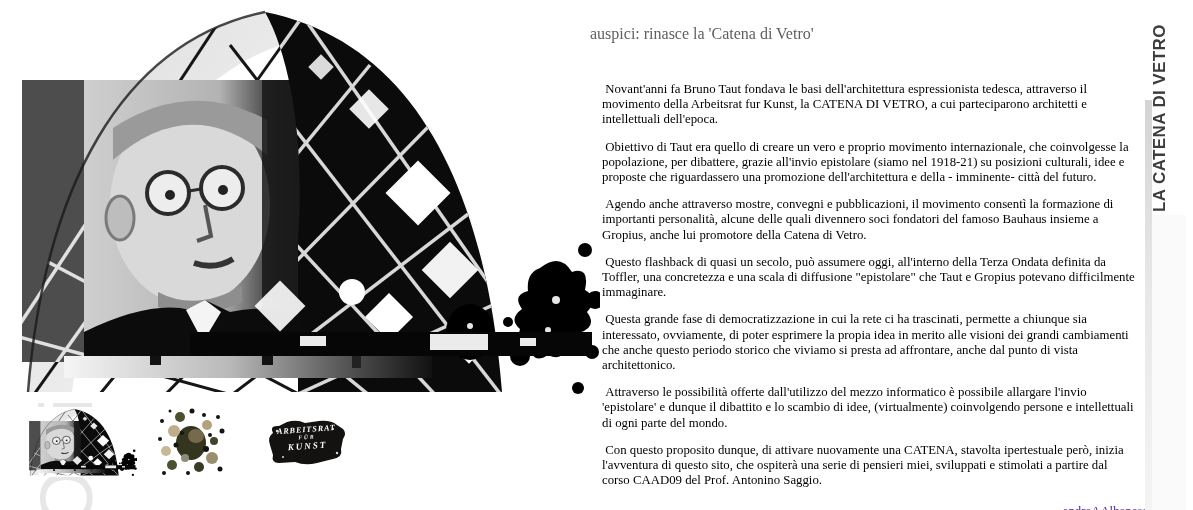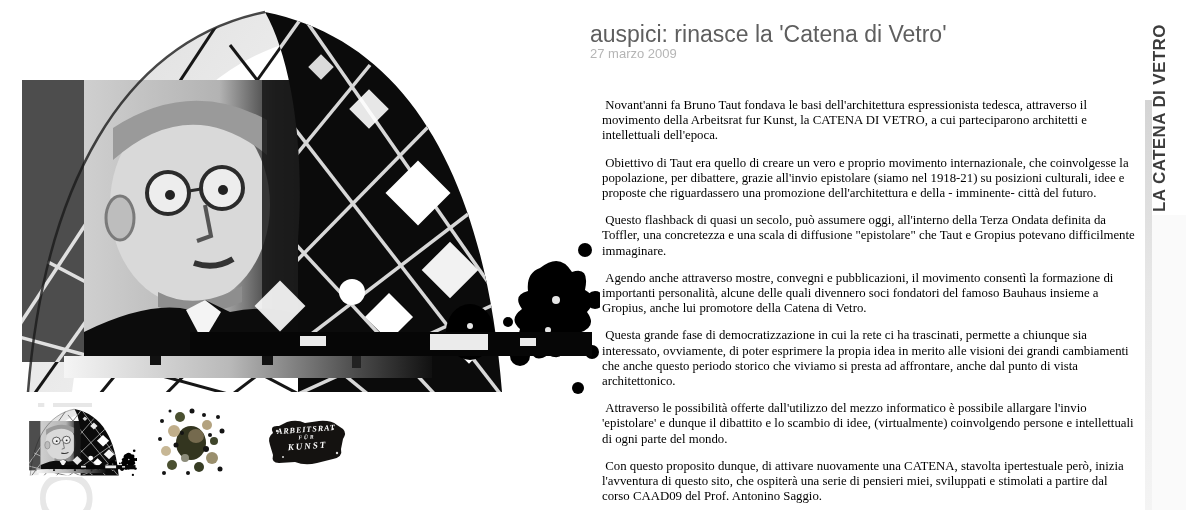--- a/index.html
+++ b/index.html
@@ -22,22 +22,22 @@
   .thumb3 .arb-text{position:absolute;left:0;top:6px;width:100%;text-align:center;
         transform:rotate(-4deg);color:#fff;font-family:"Liberation Serif",serif;
         font-style:italic;font-weight:bold;line-height:1.15;}
   .arb-text span{display:block;}
   .arb-text span:nth-child(1){font-size:8px;letter-spacing:1px;}
   .arb-text span:nth-child(2){font-size:5.5px;letter-spacing:2px;}
   .arb-text span:nth-child(3){font-size:9px;letter-spacing:2px;}
 
   
   .article{position:absolute;left:590px;top:22px;width:558px;}
-  .article h1{margin:0;font-size:23px;font-weight:normal;color:#5f5f5f;
-              font-family:Liberation Sans, sans-serif;line-height:24px;}
+  .article h1{margin:0;font-size:16px;font-weight:normal;color:#5f5f5f;
+              font-family:Liberation Serif, serif;line-height:24px;}
   .post-date{margin:0;font-size:13px;color:#b5b5b5;line-height:16px;}
   .article-body{margin-top:36px;font-family:"Liberation Serif",serif;font-size:12.8px;
                 line-height:15.2px;color:#000;}
   .article-body p{margin:12px;white-space:pre-wrap;}
   .signature{margin-top:16px;padding-left:32px;font-family:"Liberation Serif",serif;
              font-size:12.8px;color:#4c1d95;text-align:right;}
 
   
   .right-strip{position:absolute;left:1145px;top:100px;width:7px;height:410px;
                background:linear-gradient(to bottom,#d4d4d4 0,#e7e7e7 45%,#f4f4f4 100%);}
@@ -230,26 +230,25 @@
     </svg>
     <div class="arb-text">
         <span>ARBEITSRAT</span>
         <span>FÜR</span>
         <span>KUNST</span>
       </div>
   </div>
 
   <div class="article">
     <h1>auspici: rinasce la 'Catena di Vetro'</h1>
-    <div class="post-date">27 marzo 2009</div>
     <div class="article-body">
         <p> Novant'anni fa Bruno Taut fondava le basi dell'architettura espressionista tedesca, attraverso il movimento della Arbeitsrat fur Kunst, la CATENA DI VETRO, a cui parteciparono architetti e intellettuali dell'epoca.</p>
         <p> Obiettivo di Taut era quello di creare un vero e proprio movimento internazionale, che coinvolgesse la popolazione, per dibattere, grazie all'invio epistolare (siamo nel 1918-21) su posizioni culturali, idee e proposte che riguardassero una promozione dell'architettura e della - imminente- città del futuro.</p>
+        <p> Agendo anche attraverso mostre, convegni e pubblicazioni, il movimento consentì la formazione di importanti personalità, alcune delle quali divennero soci fondatori del famoso Bauhaus insieme a Gropius, anche lui promotore della Catena di Vetro.</p>
         <p> Questo flashback di quasi un secolo, può assumere oggi, all'interno della Terza Ondata definita da Toffler, una concretezza e una scala di diffusione "epistolare" che Taut e Gropius potevano difficilmente immaginare.</p>
-        <p> Agendo anche attraverso mostre, convegni e pubblicazioni, il movimento consentì la formazione di importanti personalità, alcune delle quali divennero soci fondatori del famoso Bauhaus insieme a Gropius, anche lui promotore della Catena di Vetro.</p>
         <p> Questa grande fase di democratizzazione in cui la rete ci ha trascinati, permette a chiunque sia interessato, ovviamente, di poter esprimere la propia idea in merito alle visioni dei grandi cambiamenti che anche questo periodo storico che viviamo si presta ad affrontare, anche dal punto di vista architettonico.</p>
         <p> Attraverso le possibilità offerte dall'utilizzo del mezzo informatico è possibile allargare l'invio 'epistolare' e dunque il dibattito e lo scambio di idee, (virtualmente) coinvolgendo persone e intellettuali di ogni parte del mondo.</p>
         <p> Con questo proposito dunque, di attivare nuovamente una CATENA, stavolta ipertestuale però, inizia l'avventura di questo sito, che ospiterà una serie di pensieri miei, sviluppati e stimolati a partire dal corso CAAD09 del Prof. Antonino Saggio.</p>
       </div>
     <div class="signature">andreAAlbanese</div>
   </div>
 
   <div class="right-strip"></div>
   <div class="right-strip2"></div>
   <div class="vtitle">LA CATENA DI VETRO</div>

